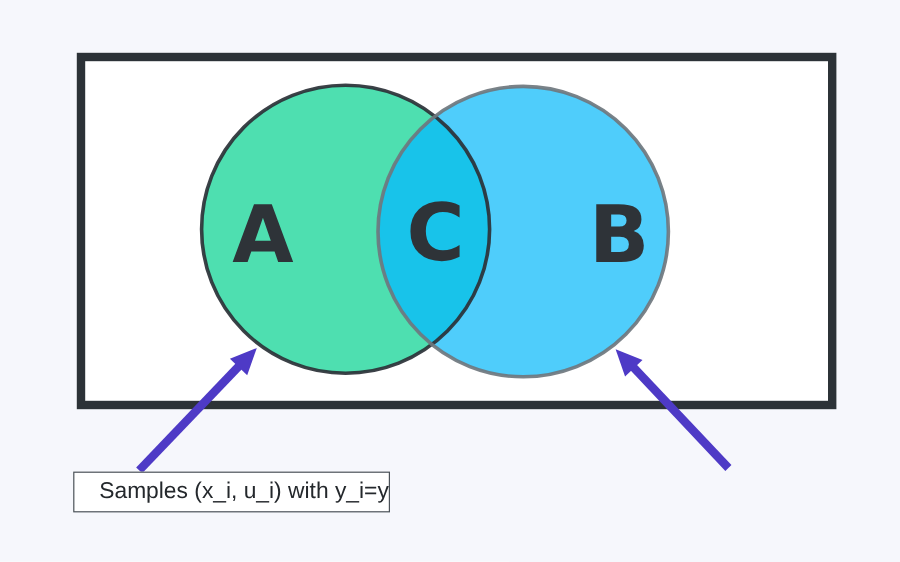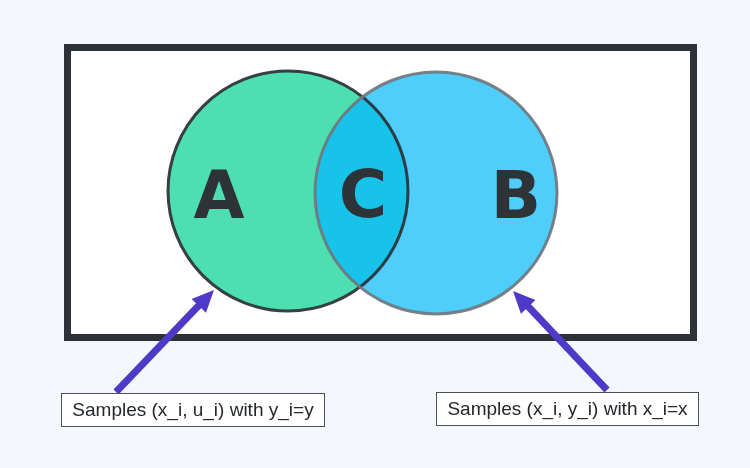--- a/index.html
+++ b/index.html
@@ -24,21 +24,21 @@
   .set-letter{
     font-family:"DejaVu Sans","Liberation Sans",sans-serif;
     font-weight:700;
     font-size:66px;
   }
   .callout{
     position:absolute;
     box-sizing:border-box;
     background:#ffffff;
     border:1.5px solid #4a5158;
-    display:flex;align-items:center;justify-content:center;
+    display:flex;align-items:center;justify-content:flex-end;
     font-size:19px;
     color:#24282c;
     white-space:nowrap;
   }
   .callout-left{left:61px;top:393px;width:264px;height:34px;}
   .callout-right{left:436px;top:392px;width:263px;height:34px;}
 </style>
 </head>
 <body>
 
@@ -76,17 +76,14 @@
       <g>
         <line x1="607" y1="390" x2="523" y2="301" stroke-width="7"></line>
         <polygon points="513,291 535.4,300.1 520.9,313.8" stroke="none"></polygon>
       </g>
     </g>
   </svg>
 
   <div class="callout callout-left">
     <span>Samples (x_i, u_i) with y_i=y</span>
   </div>
-  <div class="callout callout-right">
-    <span>Samples (x_i, y_i) with x_i=x</span>
-  </div>
 
 </div>
 
 </body></html>

